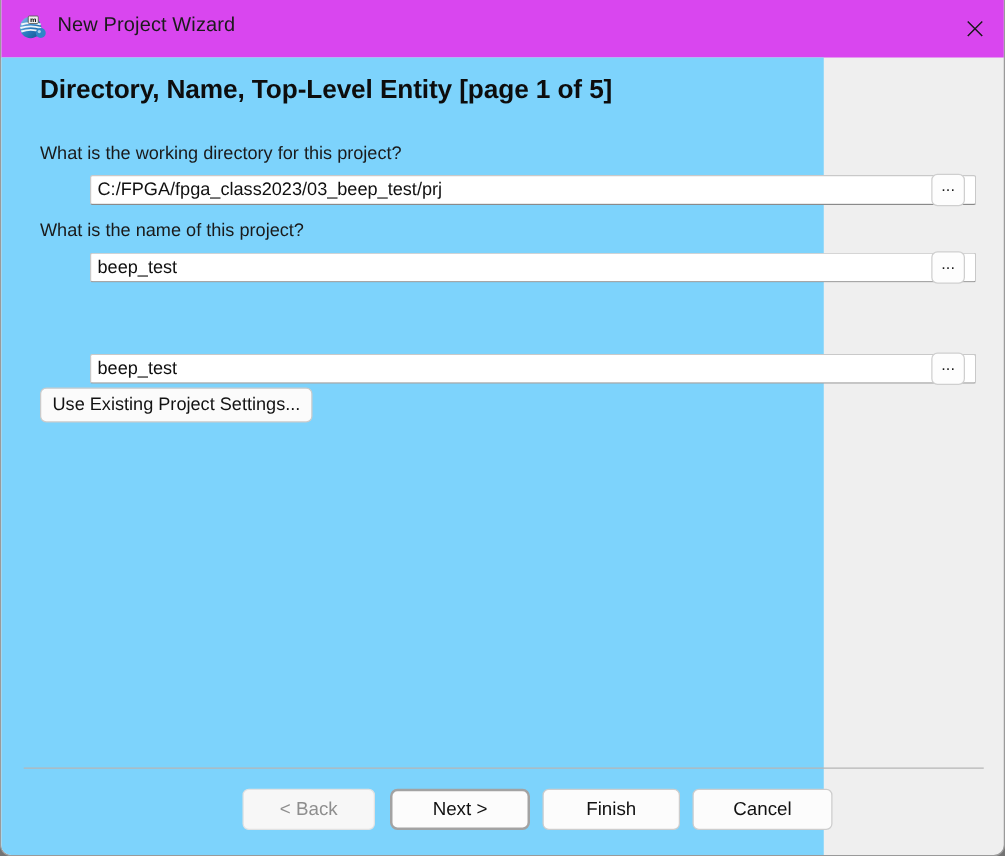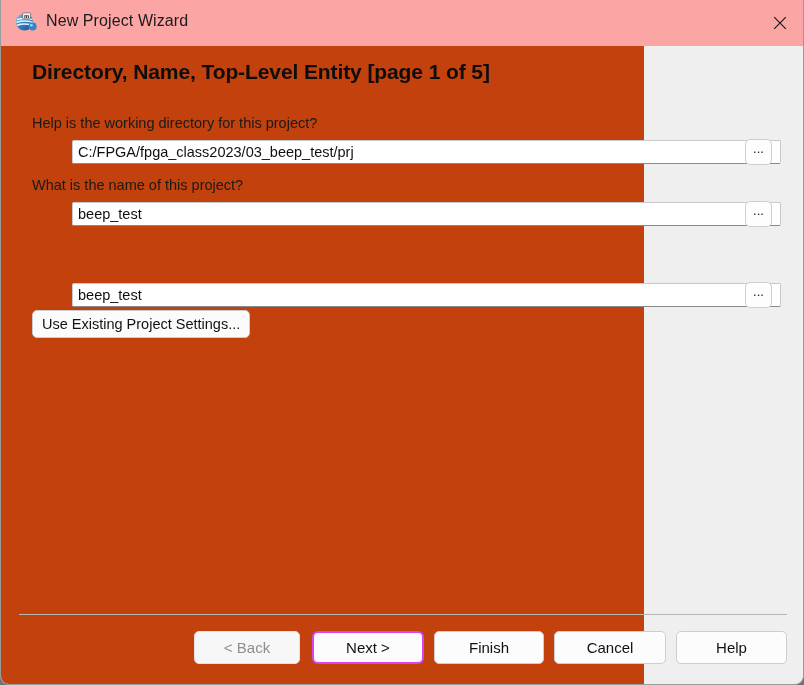--- a/index.html
+++ b/index.html
@@ -27,21 +27,21 @@
     border-radius: 0 0 9px 9px;
     overflow: hidden;
   }
 
   
   .titlebar {
     position: absolute;
     left: 0; top: 0;
     width: 804px;
     height: 46px;
-    background: #fca5a5;
+    background: #d946ef;
     box-sizing: border-box;
     text-align: center;
   }
   .app-icon {
     position: absolute;
     left: 13px; top: 10px;
     width: 24px; height: 24px;
   }
   .title-text {
     position: absolute;
@@ -64,21 +64,22 @@
     cursor: default;
   }
   .close-btn svg { display: block; }
 
   
   .content {
     position: absolute;
     left: 0; top: 46px;
     width: 643px;
     height: 639px;
-    background: #c2410c;
+    background: #7dd3fc;
+    padding-left: 15px;
   }
 
   .page-heading {
     position: absolute;
     left: 31px; top: 14px;
     font-size: 21px;
     font-weight: bold;
     color: #0d0d0d;
     letter-spacing: -0.1px;
     white-space: nowrap;
@@ -181,21 +182,21 @@
     cursor: default;
   }
   .btn-back {
     left: 193px; width: 106px;
     background: #f7f7f7;
     border-color: #e2e2e2;
     color: #8e8e8e;
   }
   .btn-next {
     left: 311px; width: 112px;
-    border: 2px solid #d946ef;
+    border: 2px solid #a3a3a3;
     border-radius: 6px;
   }
   .btn-finish  { left: 433px; width: 110px; }
   .btn-cancel  { left: 553px; width: 112px; }
   .btn-help    { left: 675px; width: 111px; }
 </style>
 </head>
 <body>
 
 <div class="window">
@@ -225,37 +226,36 @@
       <svg width="14" height="14" viewBox="0 0 14 14" aria-hidden="true">
         <path d="M1.2 1.2 L12.8 12.8 M12.8 1.2 L1.2 12.8" stroke="#1a1a1a" stroke-width="1.2" fill="none"></path>
       </svg>
     </button>
   </div>
 
   <div class="content">
 
     <div class="page-heading">Directory, Name, Top-Level Entity [page 1 of 5]</div>
 
-    <div class="field-label label-1">Help is the working directory for this project?</div>
+    <div class="field-label label-1">What is the working directory for this project?</div>
     <input class="text-input input-1" type="text" value="C:/FPGA/fpga_class2023/03_beep_test/prj" style="">
     <button class="browse-btn browse-1">...</button>
 
     <div class="field-label label-2">What is the name of this project?</div>
     <input class="text-input input-2" type="text" value="beep_test" style="">
     <button class="browse-btn browse-2">...</button>
 
     <input class="text-input input-3" type="text" value="beep_test" style="">
     <button class="browse-btn browse-3">...</button>
 
     <button class="existing-settings-btn">Use Existing Project Settings...</button>
 
     <div class="separator"></div>
 
     <div class="footer">
       <button class="dlg-btn btn-back">&lt; Back</button>
       <button class="dlg-btn btn-next">Next &gt;</button>
       <button class="dlg-btn btn-cancel">Cancel</button>
       <button class="dlg-btn btn-finish">Finish</button>
-      <button class="dlg-btn btn-help">Help</button>
     </div>
 
   </div>
 </div>
 
 </body></html>

